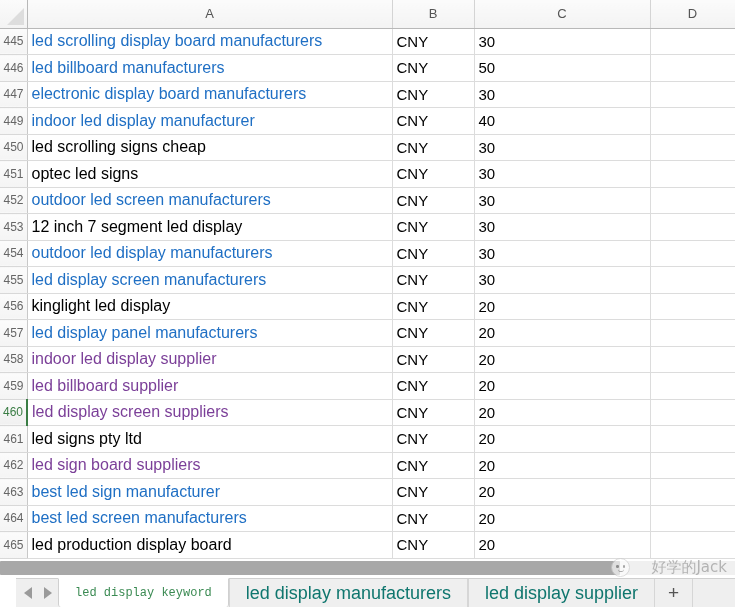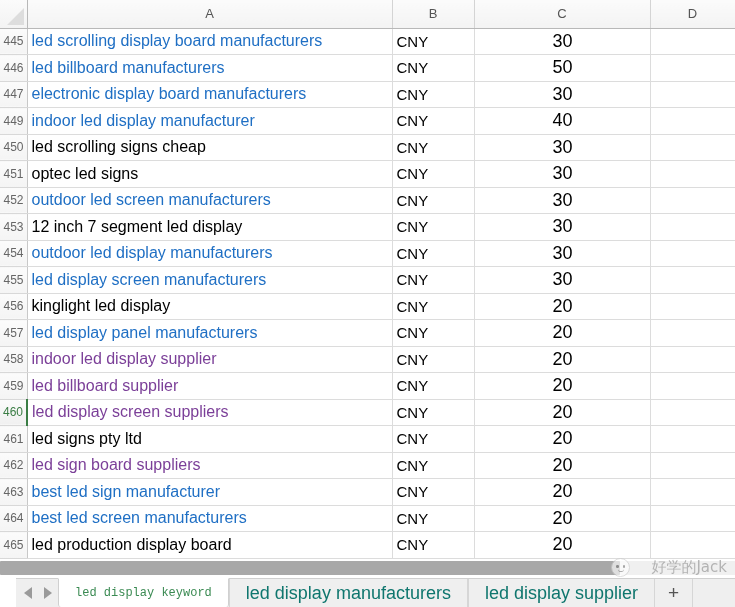--- a/index.html
+++ b/index.html
@@ -100,21 +100,21 @@
     border-bottom: 1px solid #dcdcdc;
     font-size: 16px;
     color: #000000;
     vertical-align: middle;
     padding: 0 3px 0 4px;
     white-space: nowrap;
     overflow: hidden;
     background: #ffffff;
   }
   td.cell.col-b { font-size: 15px; }
-  td.cell.col-c { font-size: 18px; text-align: center; }
+  td.cell.col-c { font-size: 15px; }
   td.cell.col-d { border-right: 1px solid #dcdcdc; }
 
   td.cell.link-blue   { color: #1f6fc4; }
   td.cell.link-purple { color: #7b3f98; }
   td.cell.plain       { color: #000000; }
 
   
   .hscroll {
     position: absolute;
     left: 0;

